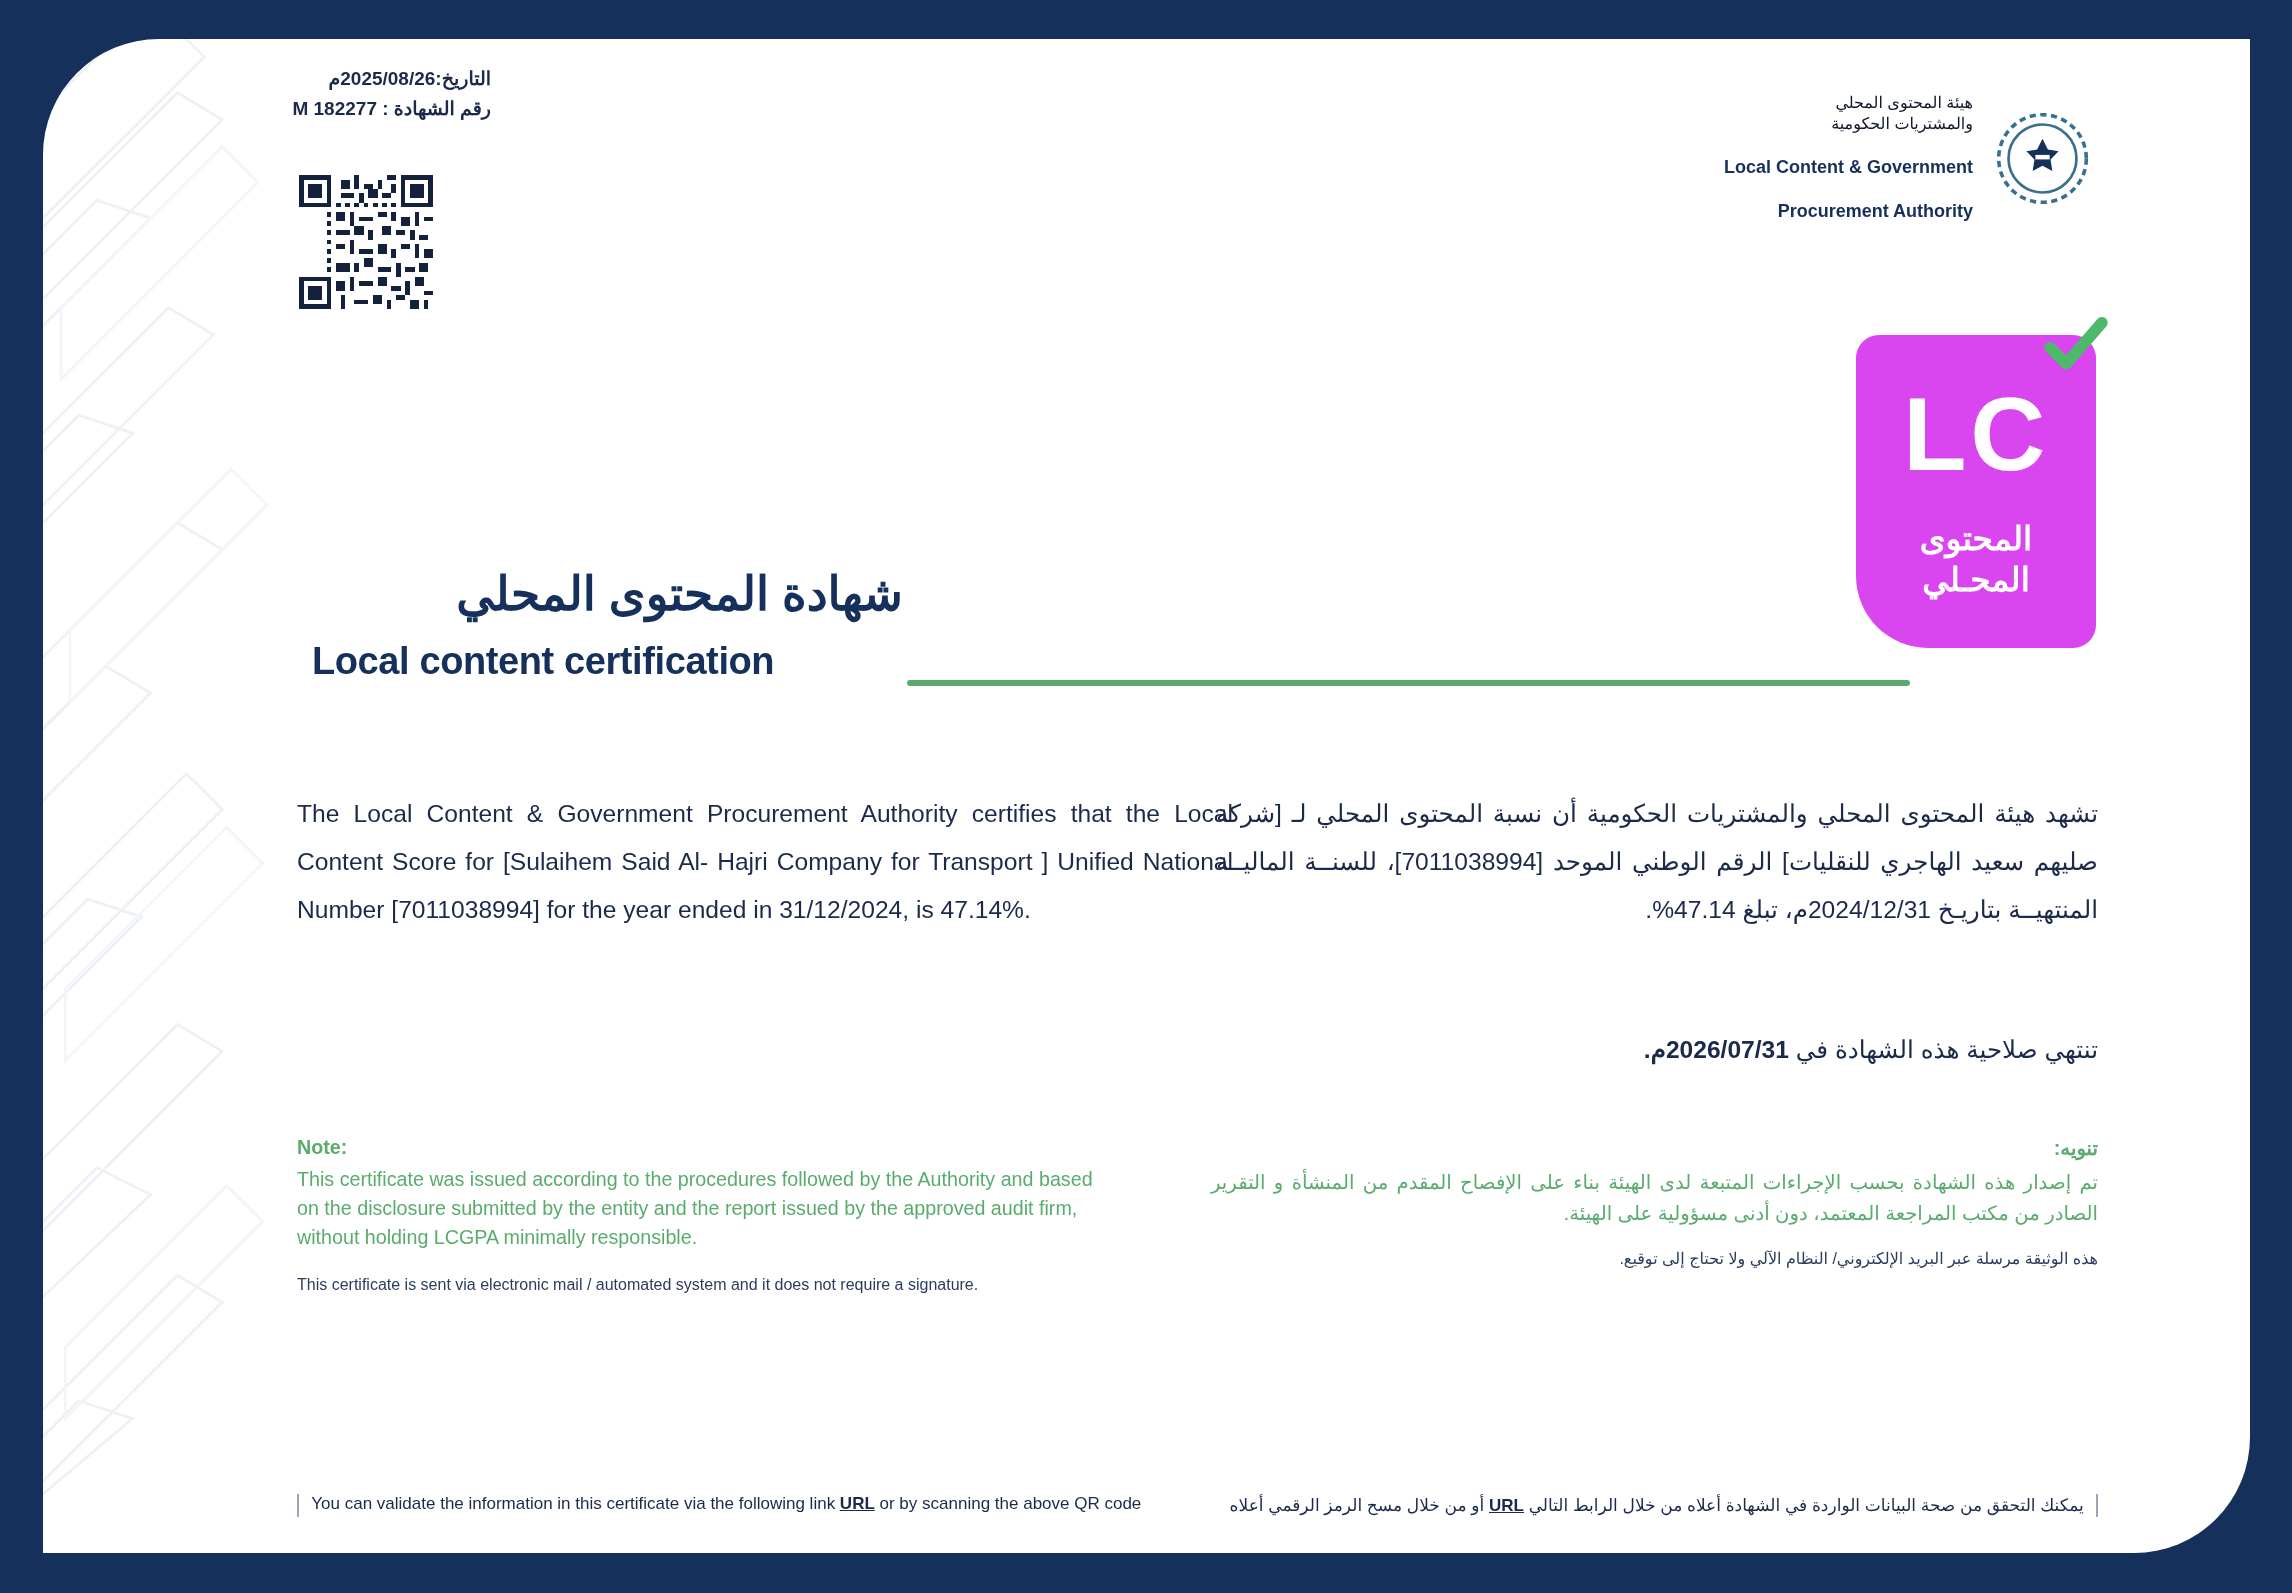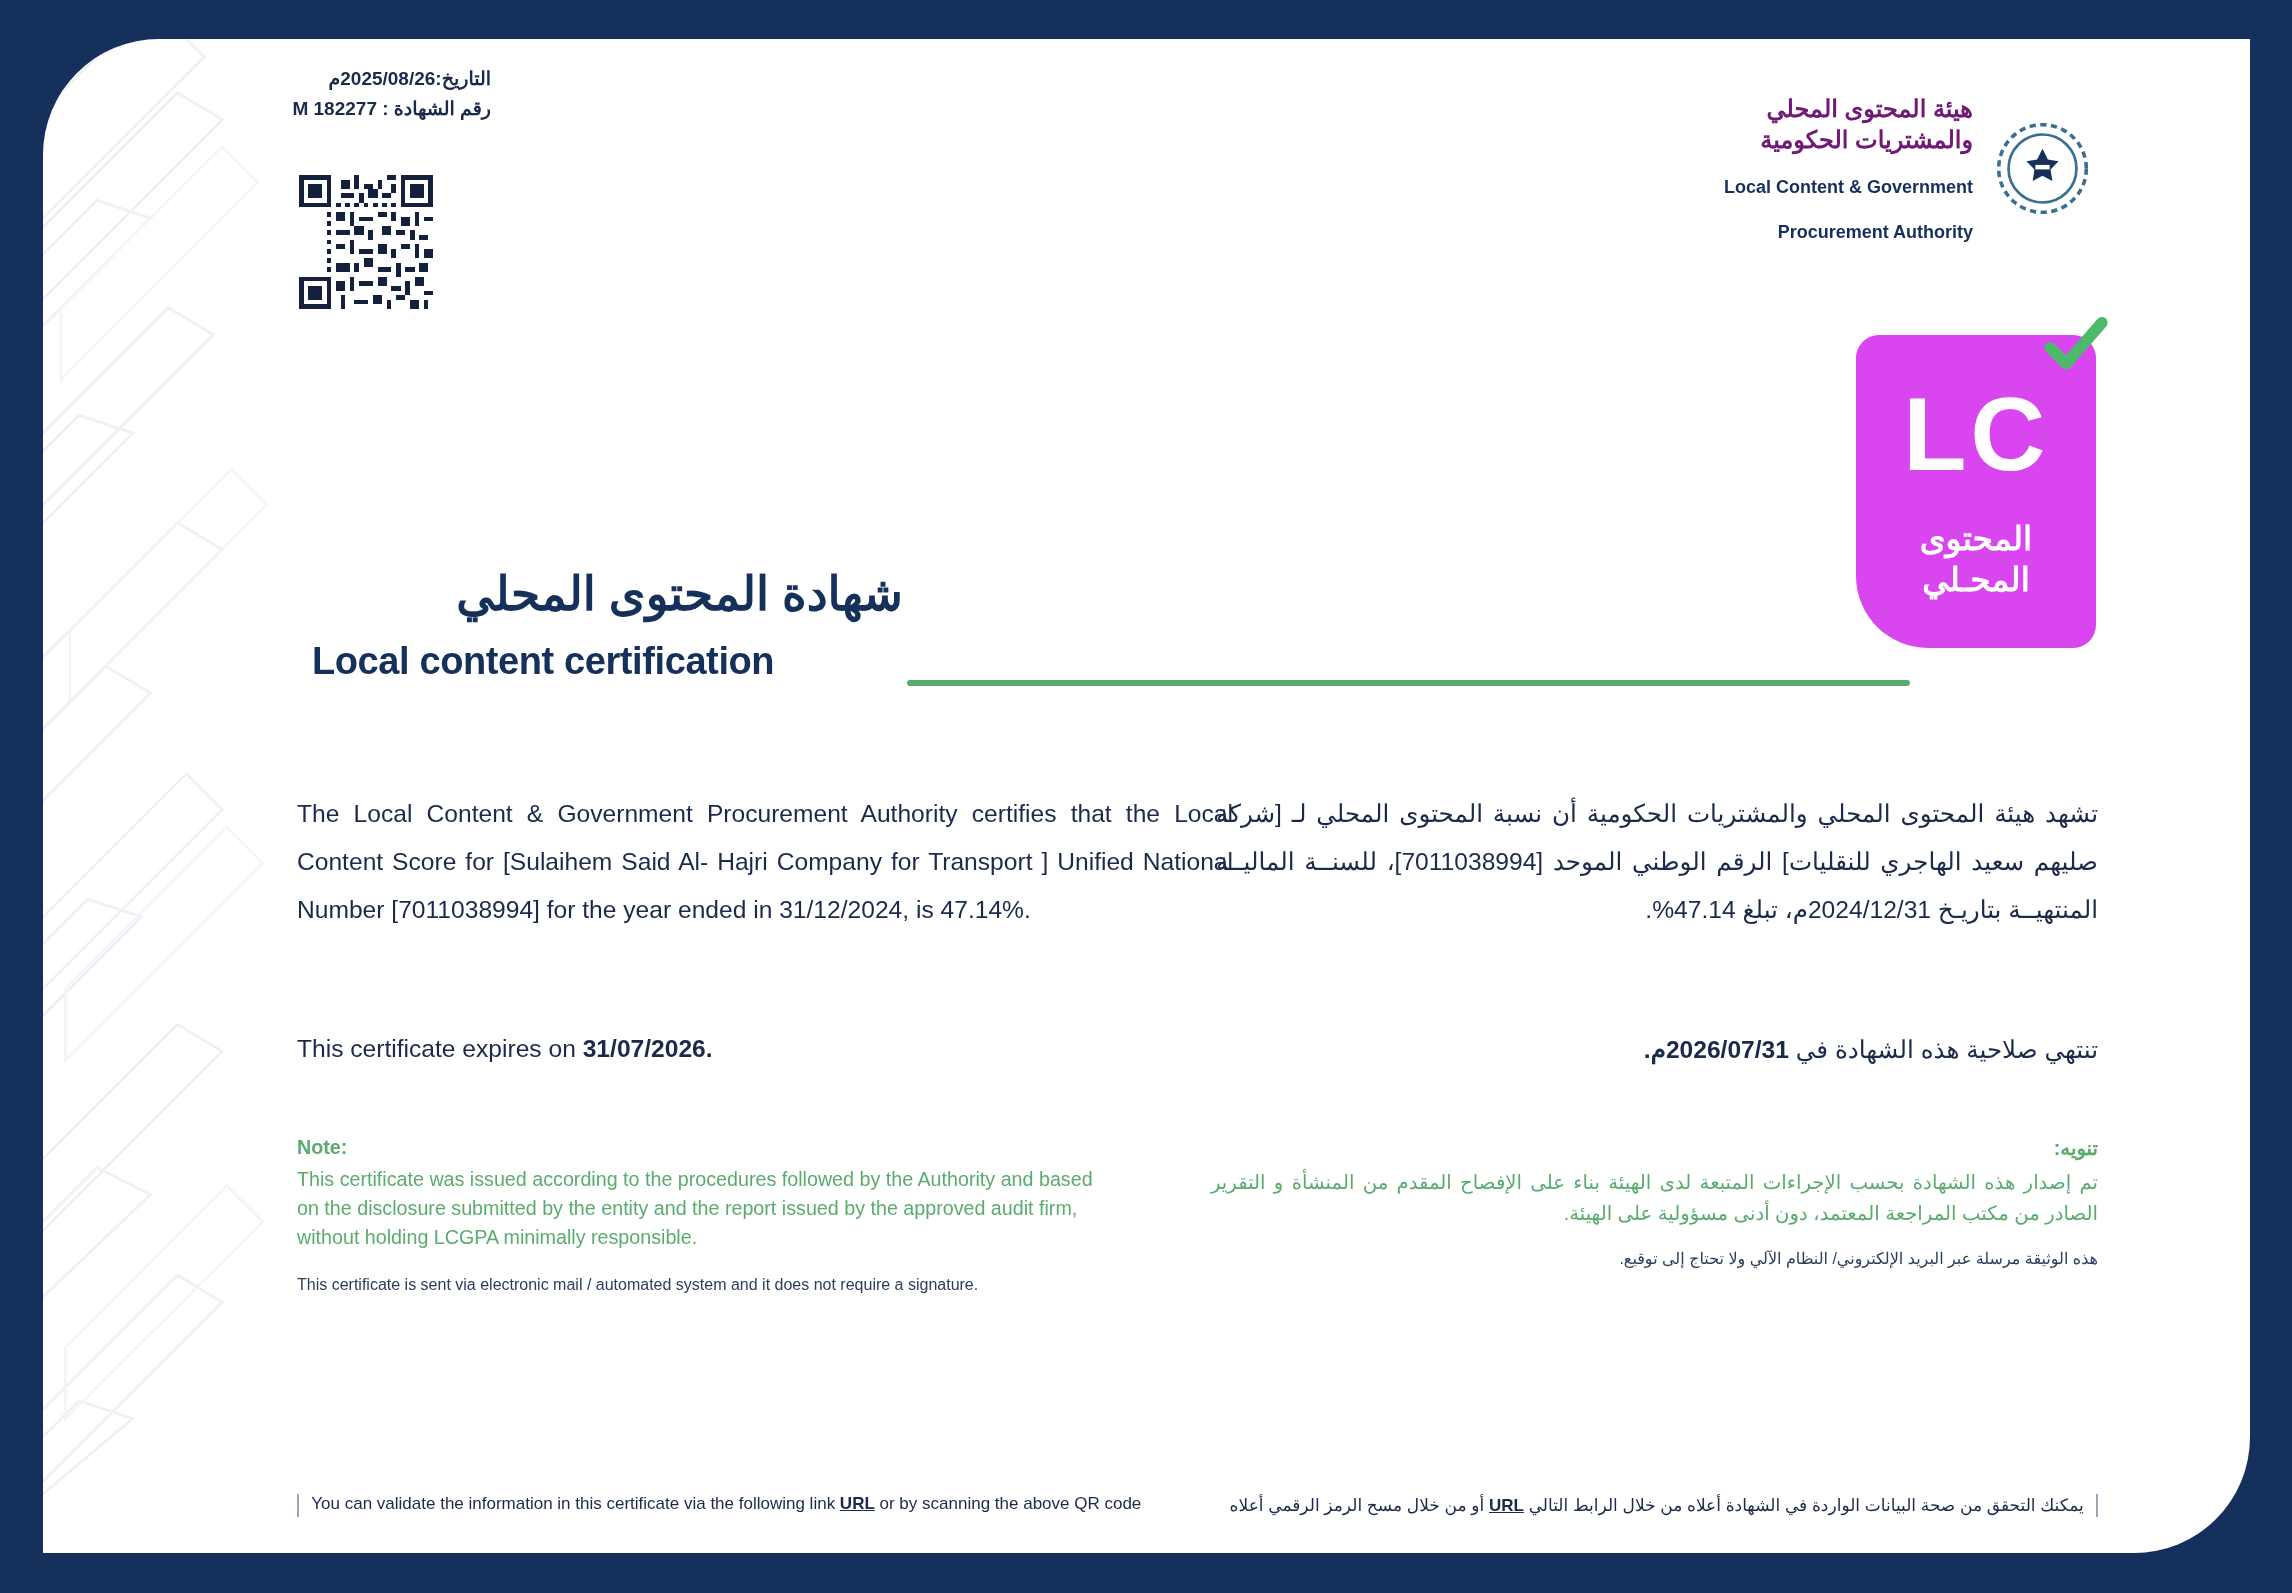--- a/index.html
+++ b/index.html
@@ -78,23 +78,23 @@
     align-items: center;
     gap: 23px;
     direction: rtl;
   }
   .authority-text {
     text-align: right;
     color: #16305c;
     line-height: 1.3;
   }
   .authority-ar {
-    font-size: 24px;
-    font-weight: 700;
-    color: #701a75;
+    font-size: 16px;
+    font-weight: 400;
+    color: #0f172a;
     direction: rtl;
   }
   .authority-en {
     font-size: 18px;
     font-weight: 700;
     color: #16305c;
     margin-top: 21px;
     direction: ltr;
     text-align: right;
   }
@@ -460,23 +460,20 @@
 
     <div class="title-wrap">
       <div class="title-ar">شهادة المحتوى المحلي</div>
       <div class="title-en">Local content certification</div>
     </div>
     <div class="title-rule"></div>
 
     <div class="col-en">The Local Content &amp; Government Procurement Authority certifies that the Local Content Score for [Sulaihem Said Al- Hajri Company for Transport ] Unified National Number [7011038994] for the year ended in 31/12/2024, is 47.14%.</div>
     <div class="col-ar">تشهد هيئة المحتوى المحلي والمشتريات الحكومية أن نسبة المحتوى المحلي لـ [شركة صليهم سعيد الهاجري للنقليات] الرقم الوطني الموحد [7011038994]، للسنــة الماليــة المنتهيــة بتاريـخ 2024/12/31م، تبلغ 47.14%.</div>
 
-    <div class="expiry-en">
-      <span>This certificate expires on </span><b>31/07/2026.</b>
-    </div>
     <div class="expiry-ar">
       <span>تنتهي صلاحية هذه الشهادة في </span><b>2026/07/31م.</b>
     </div>
 
     <div class="note-en">
       <div class="hd">Note:</div>
       <div>This certificate was issued according to the procedures followed by the Authority and based on the disclosure submitted by the entity and the report issued by the approved audit firm, without holding LCGPA minimally responsible.</div>
       <div class="sub">This certificate is sent via electronic mail / automated system and it does not require a signature.</div>
     </div>
     <div class="note-ar">

